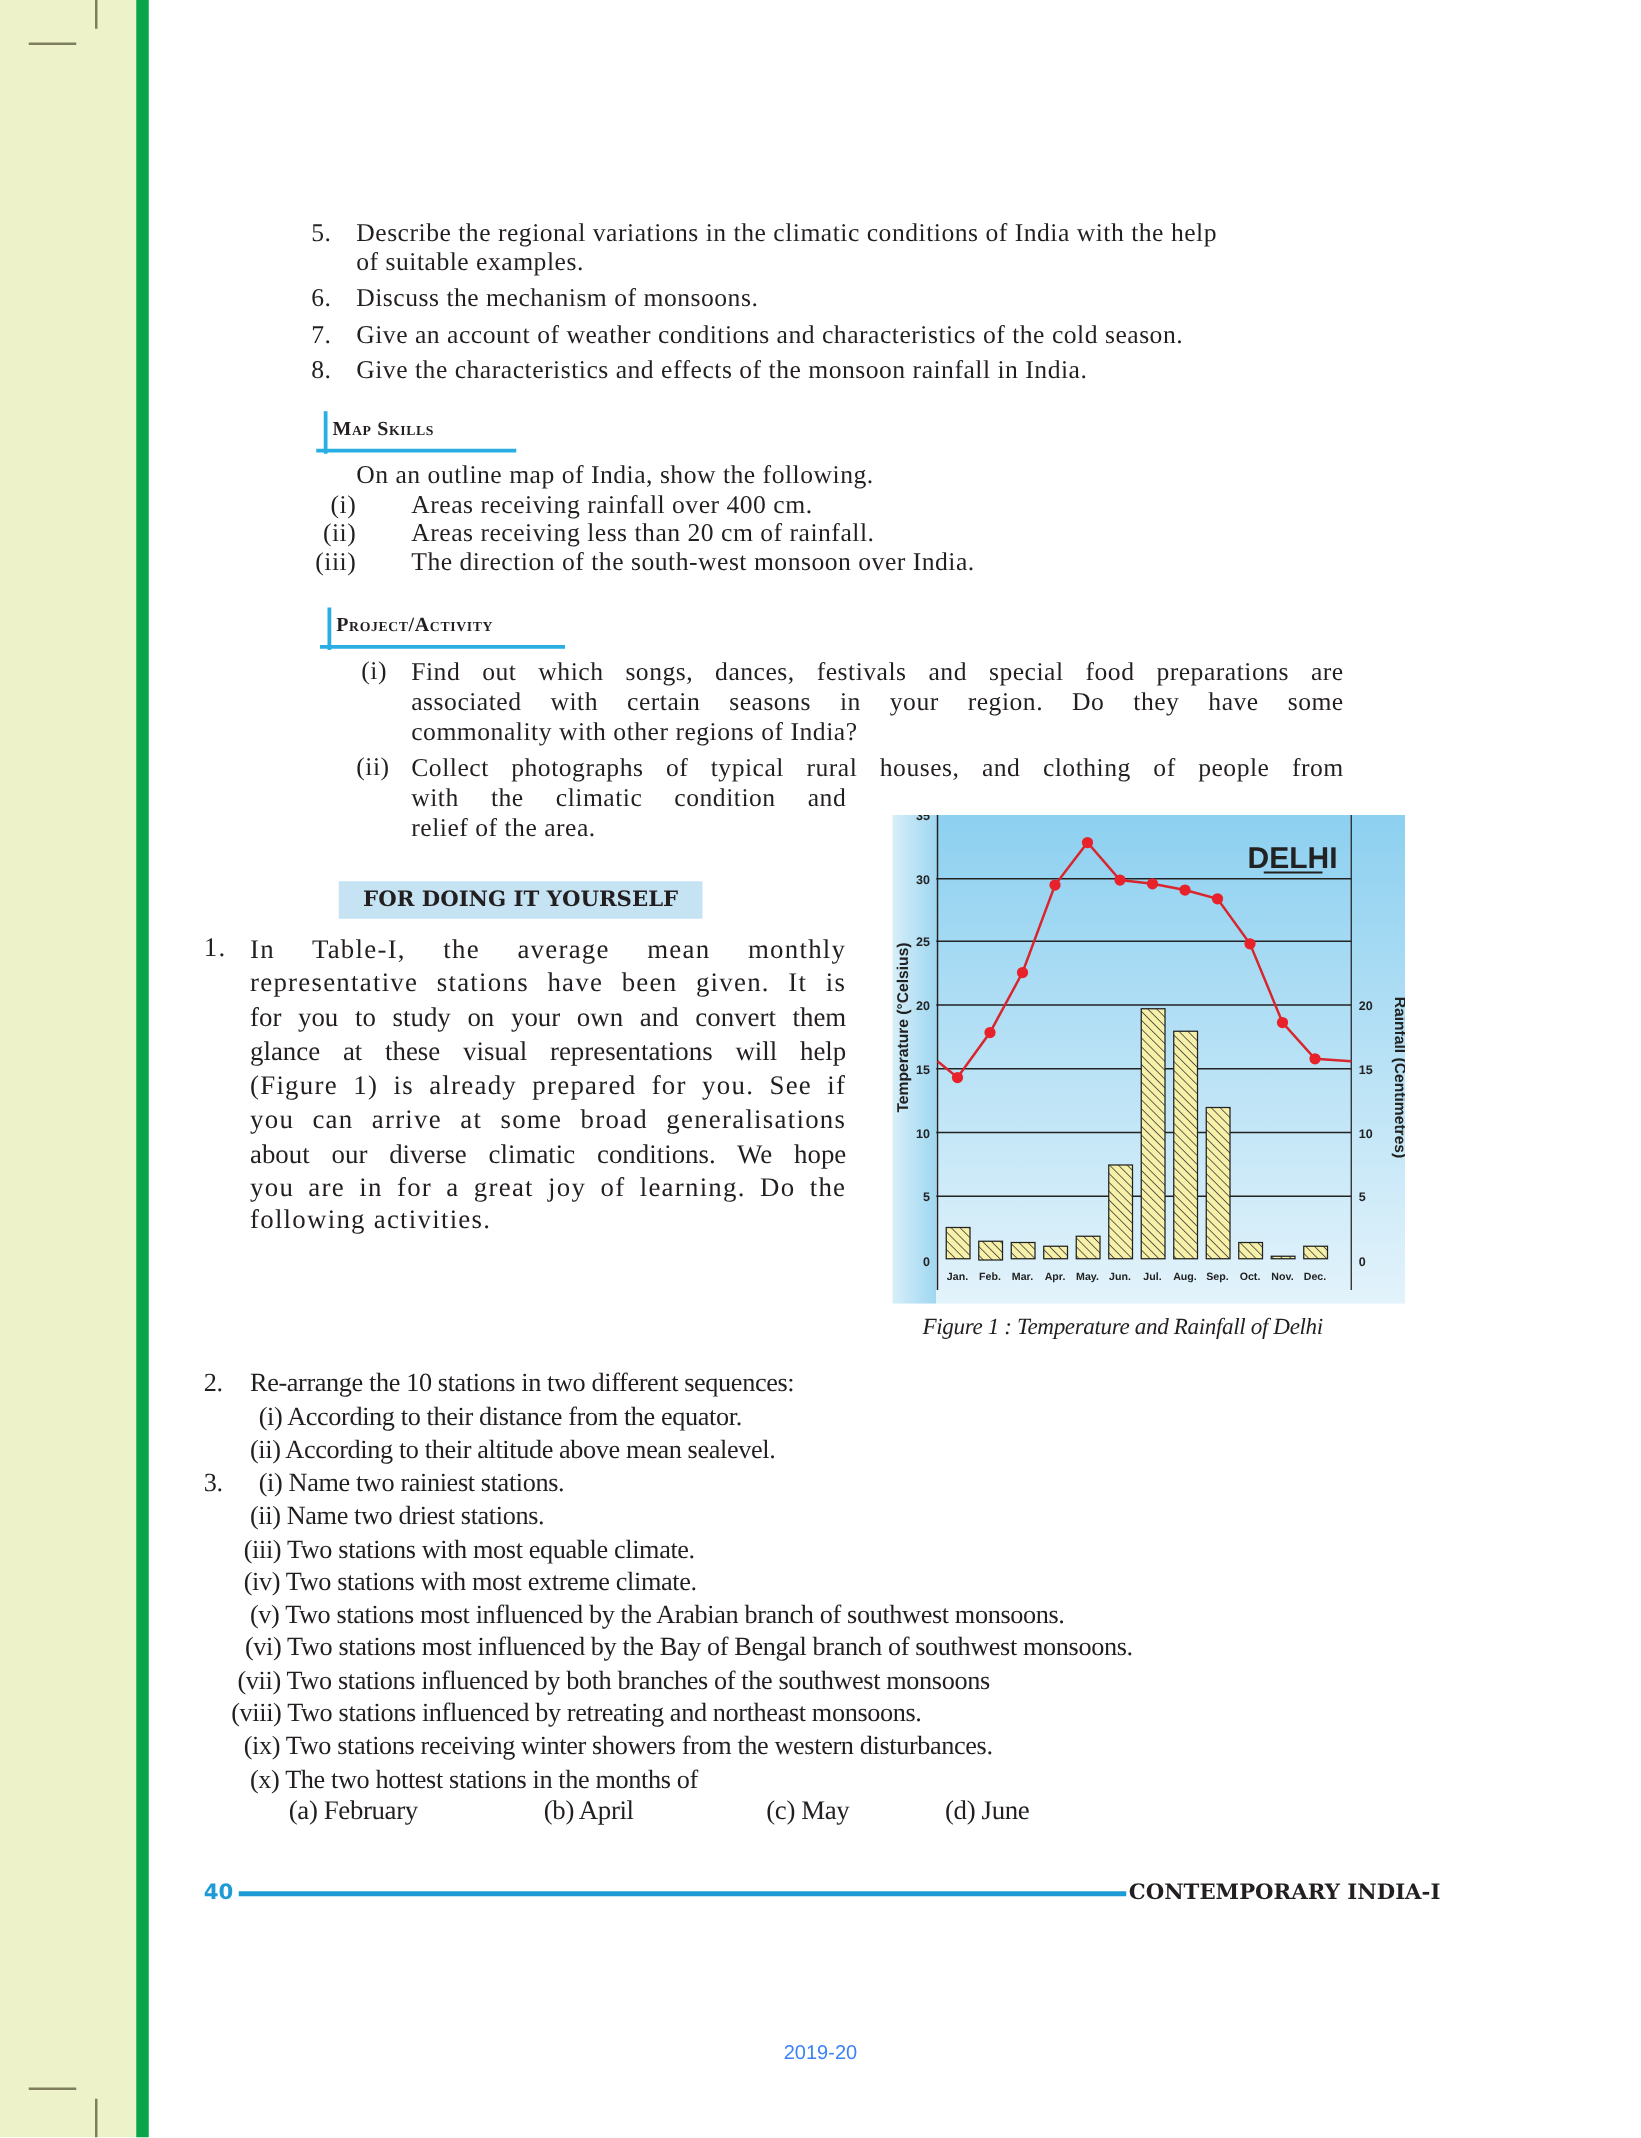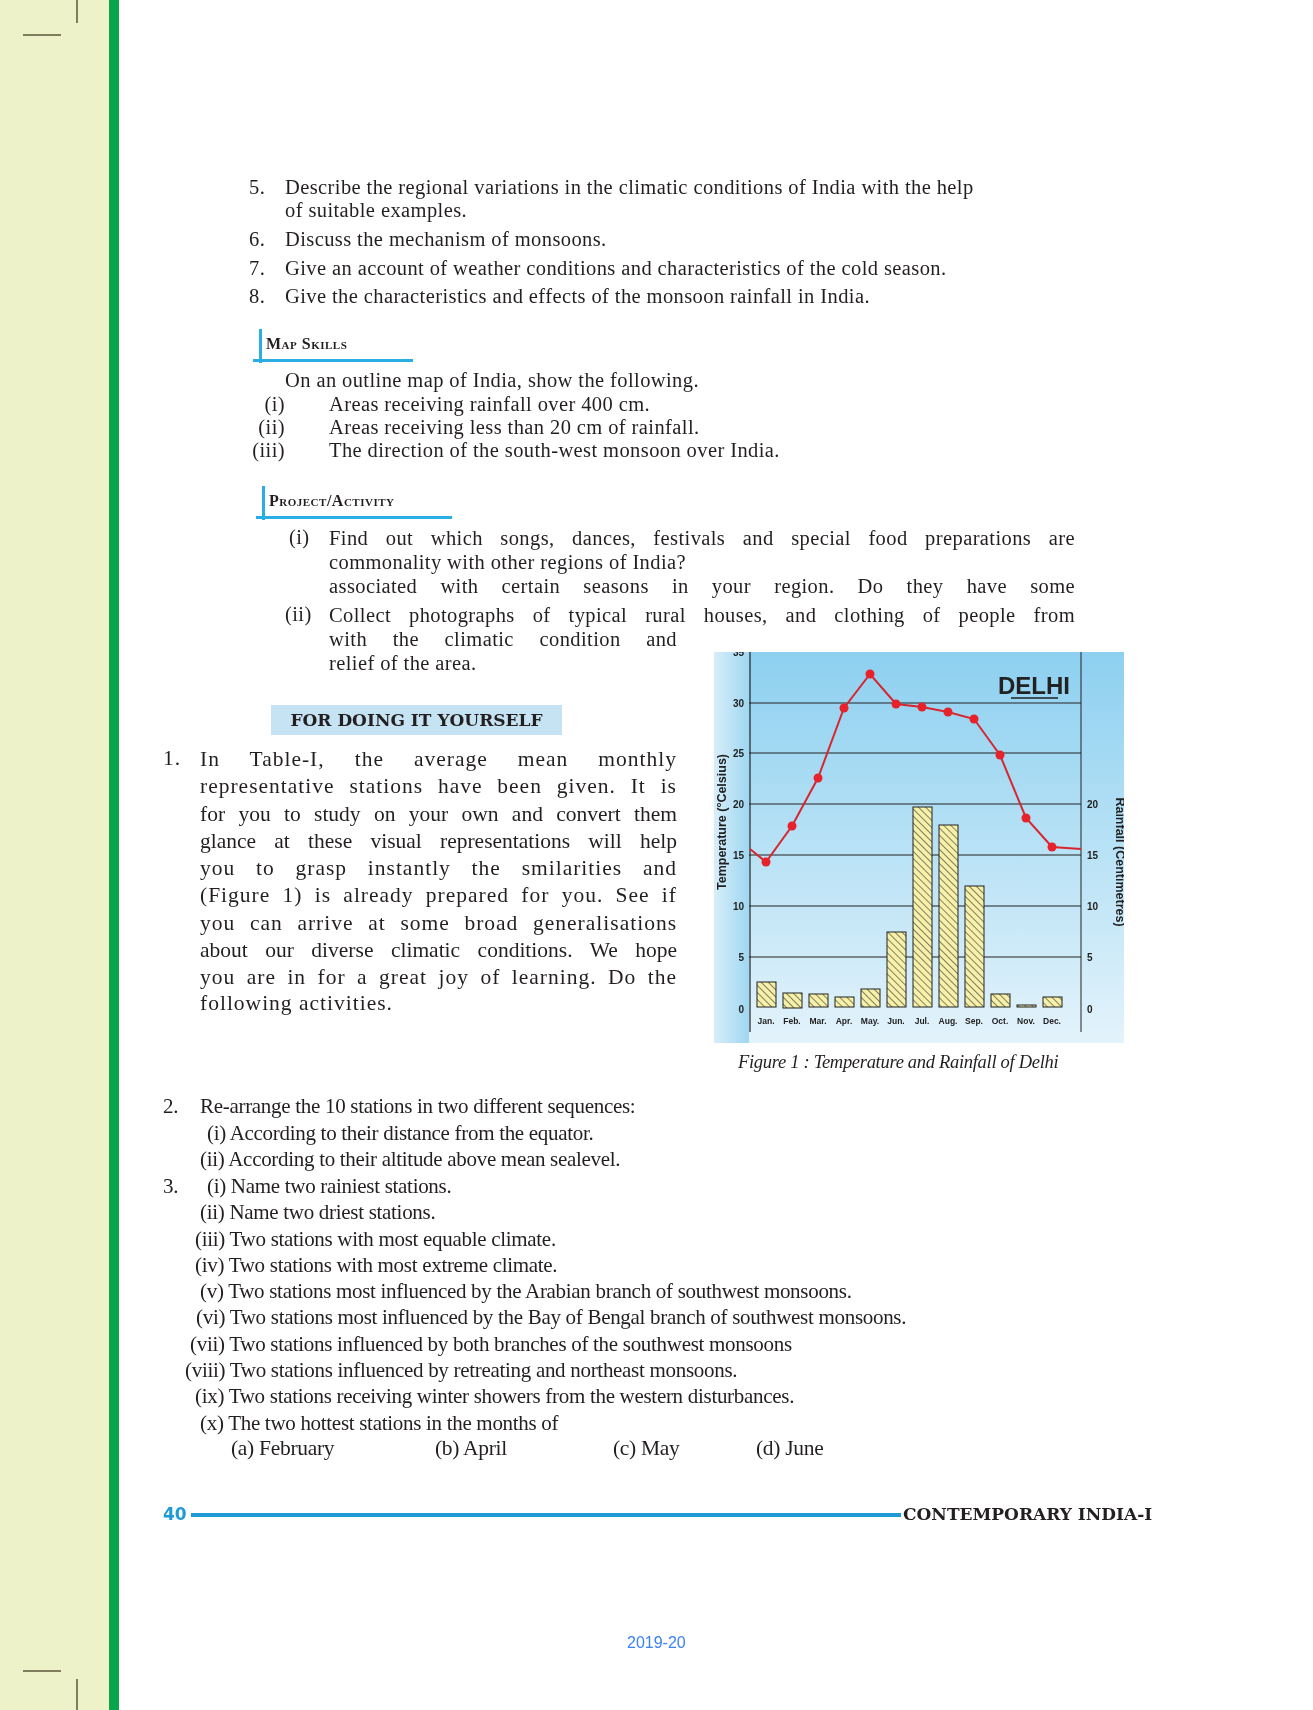--- a/index.html
+++ b/index.html
@@ -77,43 +77,42 @@
 </div>
 
 <div class="heading-box" style="left:262px;top:492px;text-align:center;">
   <span class="vline"></span><span class="hline" style="width:196px;"></span>
   <span style="margin-left:7px;">Project/Activity</span>
 </div>
 <div class="abs q" style="left:285px;top:526px;width:790px;">
   <span style="position:absolute;left:4px;">(i)</span>
   <div style="margin-left:44px;line-height:24px;text-align:justify;">
     <div style="text-align-last:justify;">Find out which songs, dances, festivals and special food preparations are</div>
+    <div style="text-align-last:justify;">associated with certain seasons in your region. Do they have some</div>
     <div>commonality with other regions of India?</div>
-    <div style="text-align-last:justify;">associated with certain seasons in your region. Do they have some</div>
   </div>
 </div>
 <div class="abs q" style="left:285px;top:603px;width:790px;">
   <span style="position:absolute;left:0;">(ii)</span>
   <div style="margin-left:44px;line-height:24px;">
     <div style="text-align:justify;text-align-last:justify;">Collect photographs of typical rural houses, and clothing of people from</div>
     <div style="width:348px;text-align:justify;text-align-last:justify;">with the climatic condition and</div>
     <div>relief of the area.</div>
   </div>
 </div>
 
 <div class="fdiy">FOR DOING IT YOURSELF</div>
 
 <div class="abs body-txt" style="left:163px;top:746px;width:514px;">
   <span style="position:absolute;left:0;">1.</span>
   <div style="margin-left:37px;line-height:27.3px;">
     <div style="text-align:justify;text-align-last:justify;">In Table-I, the average mean monthly</div>
     <div style="text-align:justify;text-align-last:justify;">representative stations have been given. It is</div>
     <div style="text-align:justify;text-align-last:justify;letter-spacing:0;">for you to study on your own and convert them</div>
     <div style="text-align:justify;text-align-last:justify;letter-spacing:0;">glance at these visual representations will help</div>
-    <div style="text-align:justify;text-align-last:justify;">you to grasp instantly the smilarities and</div>
     <div style="text-align:justify;text-align-last:justify;">(Figure 1) is already prepared for you. See if</div>
     <div style="text-align:justify;text-align-last:justify;">you can arrive at some broad generalisations</div>
     <div style="text-align:justify;text-align-last:justify;letter-spacing:0;">about our diverse climatic conditions. We hope</div>
     <div style="text-align:justify;text-align-last:justify;">you are in for a great joy of learning. Do the</div>
     <div style="line-height:22px;">following activities.</div>
   </div>
 </div>
 
 <div class="abs cond" style="left:163px;top:1093px;width:800px;line-height:26.5px;">
   <div style="position:relative;"><span style="position:absolute;left:0;">2.</span><span style="margin-left:37px;">Re-arrange the 10 stations in two different sequences:</span></div>

